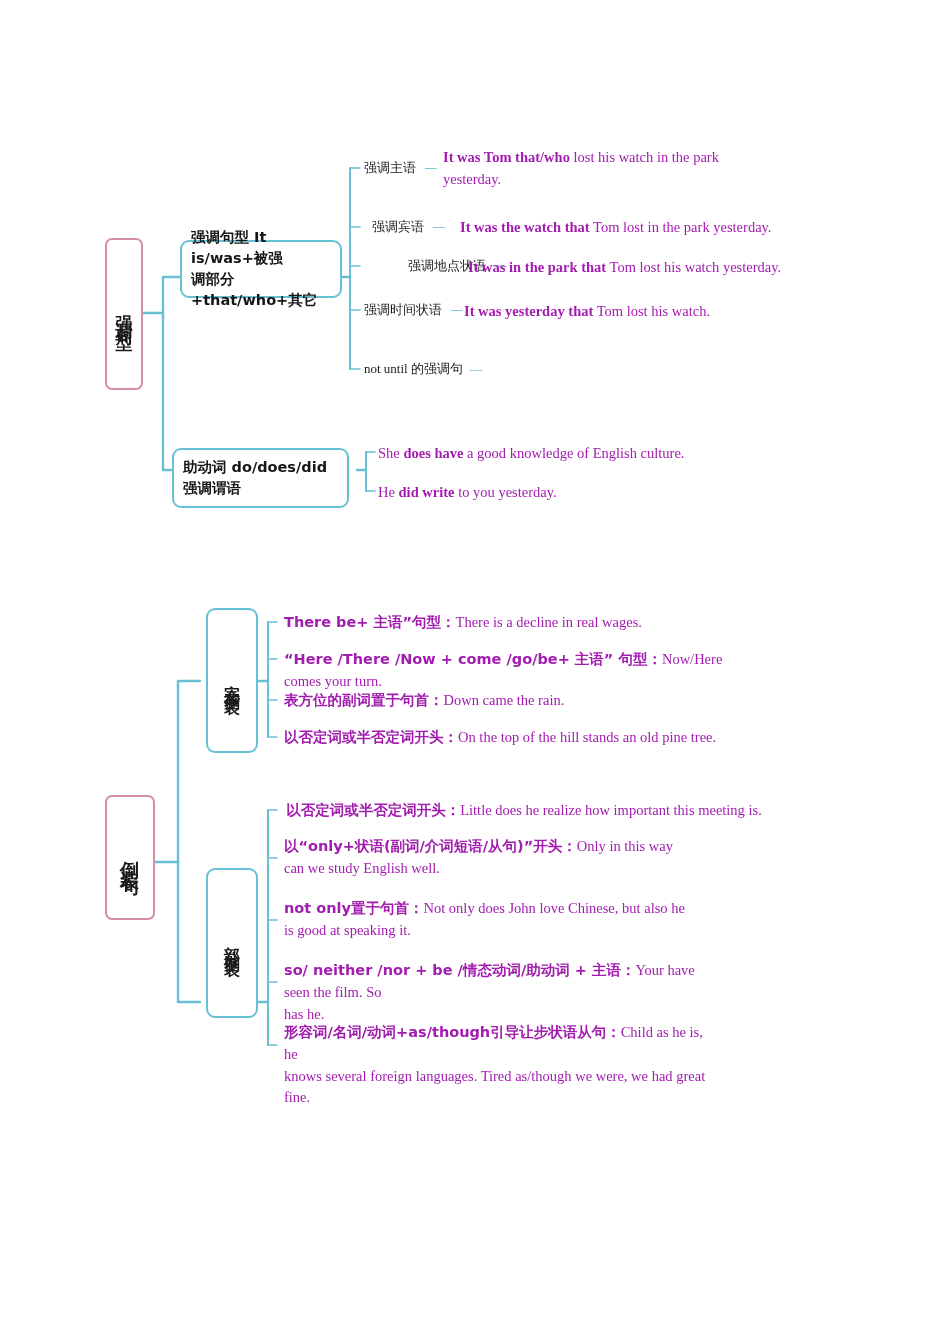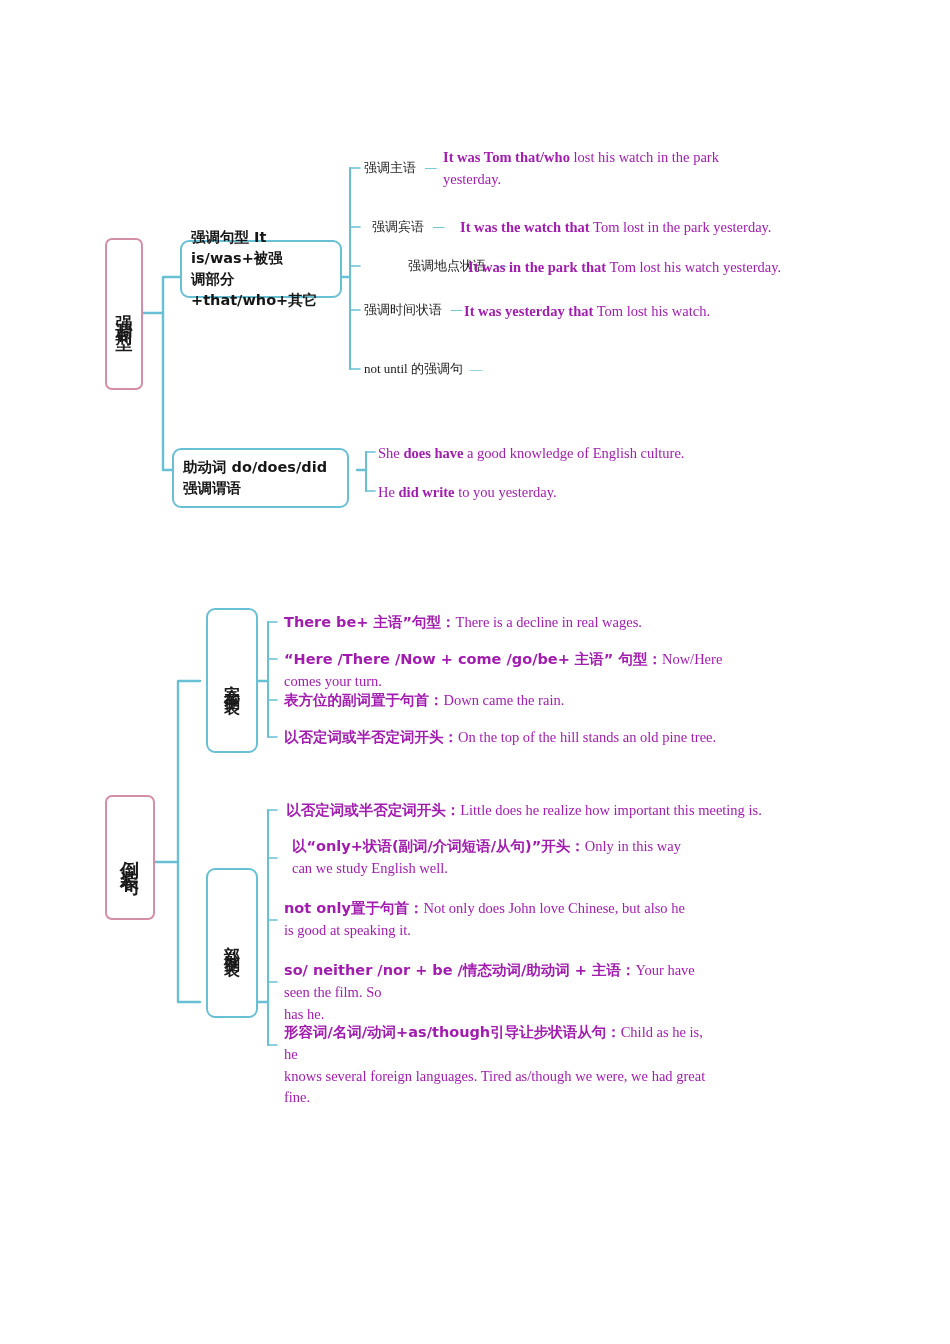--- a/index.html
+++ b/index.html
@@ -222,21 +222,21 @@
   </div>
 
   <div class="node branch" style="left:206px; top:868px; width:52px; height:150px;">
     <span class="vtext" style="font-size:16px; letter-spacing:5px;">部分倒装</span>
   </div>
 
   <div class="leaf" style="left:284px; top:800px; width:480px;text-align:center;">
     <span class="cnlead">以否定词或半否定词开头：</span><span>Little does he realize how important this meeting is.</span>
   </div>
 
-  <div class="leaf" style="left:284px; top:836px; width:400px;margin-left:8px;">
+  <div class="leaf" style="left:284px; top:836px; width:400px;">
     <span class="cnlead">以“only+状语(副词/介词短语/从句)”开头：</span><span>Only in this way</span><br>
     <span>can we study English well.</span>
   </div>
 
   <div class="leaf" style="left:284px; top:898px; width:420px;">
     <span class="cnlead">not only置于句首：</span><span>Not only does John love Chinese, but also he</span><br>
     <span>is good at speaking it.</span>
   </div>
 
   <div class="leaf" style="left:284px; top:960px; width:440px;">

